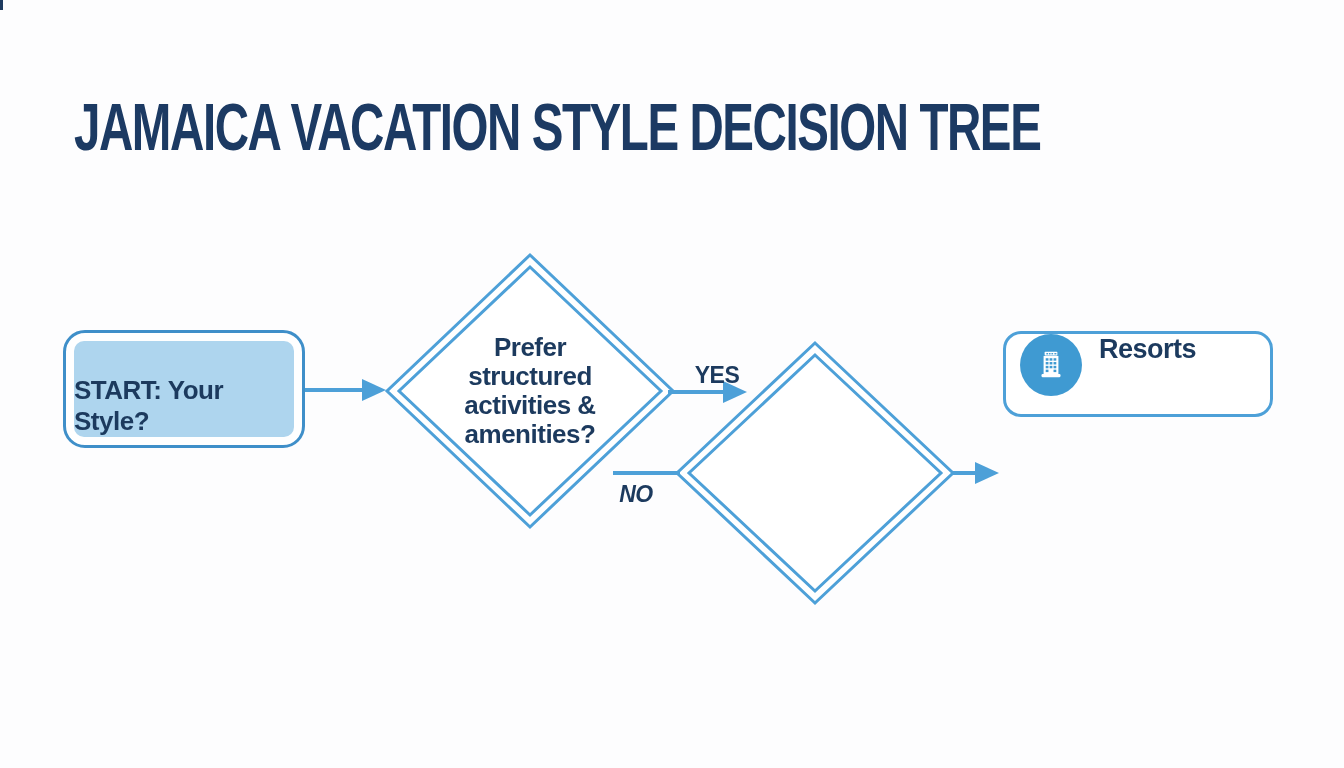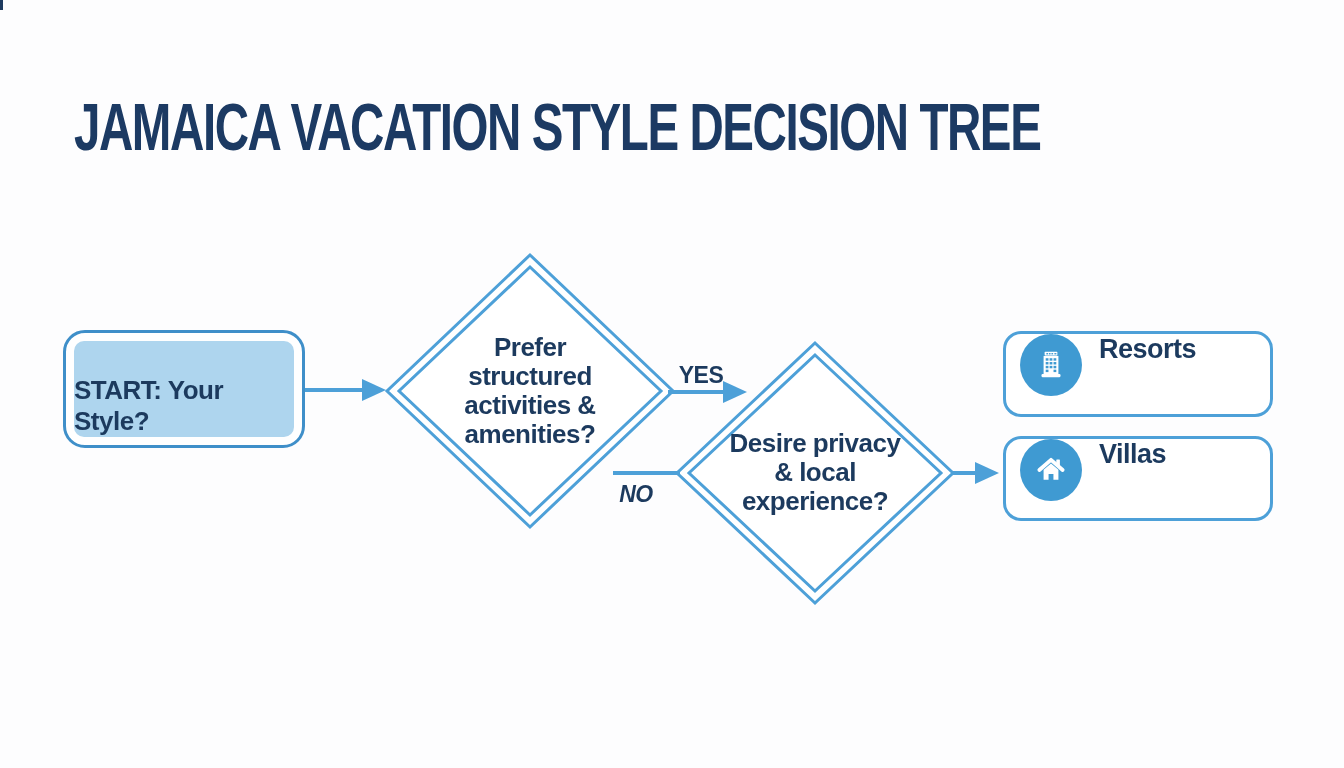--- a/index.html
+++ b/index.html
@@ -43,21 +43,21 @@
     letter-spacing:-0.5px;white-space:pre-line;
   }
   .d1-label{left:440px;top:333px;width:180px;}
   .d2-label{left:725px;top:429px;width:180px;}
 
   
   .edge-label{
     position:absolute;font-size:23px;font-weight:bold;color:#1c3a5e;
     text-align:center;width:60px;letter-spacing:-0.5px;
   }
-  .yes-label{left:671px;top:362px;}
+  .yes-label{left:687px;top:362px;}
   .no-label{left:606px;top:481px;font-style:italic;}
 
   
   .result-box{
     position:absolute;left:1003px;width:270px;height:86px;
     border:3px solid #4da0d8;border-radius:18px;background:#ffffff;
     box-sizing:border-box;display:flex;align-items:flex-start;
   }
   .resorts-box{top:331px;}
   .villas-box{top:436px;height:85px;}
@@ -115,23 +115,20 @@
   <div class="start-node">
     <div class="start-inner">
       <span class="start-label">START: Your Style?</span>
     </div>
   </div>
 
   <div class="diamond-label d1-label">Prefer
 structured
 activities &amp;
 amenities?</div>
-  <div class="diamond-label d2-label">Desire privacy
-&amp; local
-experience?</div>
 
   <div class="edge-label yes-label">YES</div>
   <div class="edge-label no-label">NO</div>
 
   <div class="result-box resorts-box">
     <div class="icon-circle">
       <svg width="36" height="36" viewBox="0 0 34 34">
         <rect x="11" y="4.6" width="12" height="3.4" rx="0.6" fill="#ffffff"></rect>
         <rect x="12.6" y="5.7" width="1.6" height="1.3" fill="#3f9ad2"></rect>
         <rect x="15.0" y="5.7" width="1.6" height="1.3" fill="#3f9ad2"></rect>
@@ -150,24 +147,14 @@
           <rect x="19.4" y="17.8" width="2.6" height="2.3"></rect>
           <rect x="12" y="21.4" width="2.6" height="2.3"></rect>
           <rect x="19.4" y="21.4" width="2.6" height="2.3"></rect>
         </g>
         <rect x="8" y="25.6" width="18" height="2.9" rx="1" fill="#ffffff"></rect>
       </svg>
     </div>
     <span class="result-label">Resorts</span>
   </div>
 
-  <div class="result-box villas-box">
-    <div class="icon-circle">
-      <svg width="36" height="36" viewBox="0 0 34 34">
-        <rect x="22" y="7" width="3.4" height="6.5" rx="0.6" fill="#ffffff"></rect>
-        <path d="M6 17 L17 7.4 L28 17" fill="none" stroke="#ffffff" stroke-width="3.6" stroke-linejoin="round" stroke-linecap="round"></path>
-        <path d="M10 16.8 L17 10.9 L24 16.8 L24 26.2 L19.3 26.2 L19.3 20.7 L14.7 20.7 L14.7 26.2 L10 26.2 Z" fill="#ffffff"></path>
-      </svg>
-    </div>
-    <span class="result-label">Villas</span>
-  </div>
 
 </div>
 
 </body></html>

